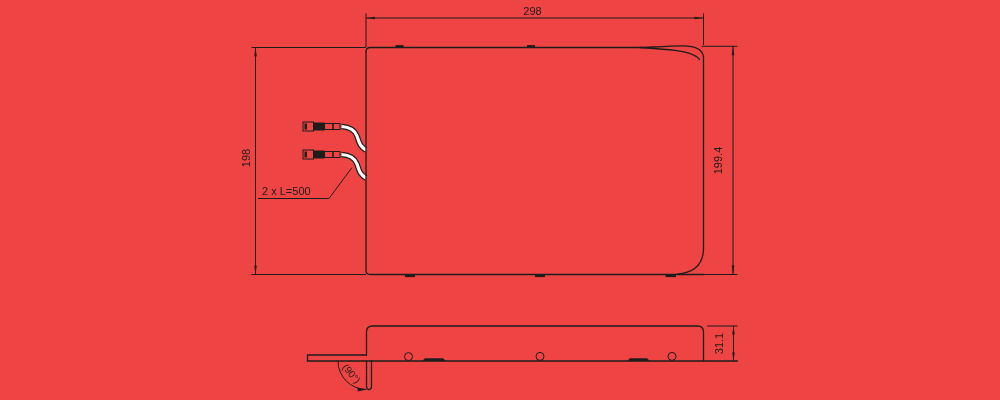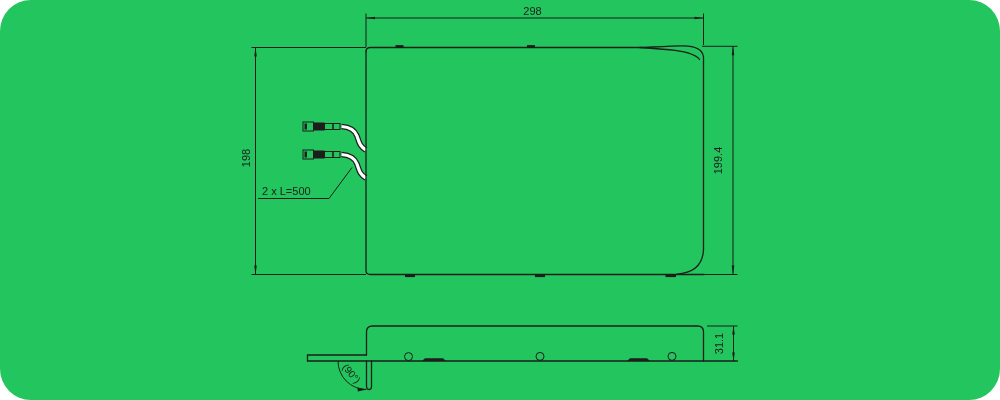--- a/index.html
+++ b/index.html
@@ -1,16 +1,16 @@
 <!DOCTYPE html>
 <html><head>
 <meta charset="utf-8">
 <style>
   html,body{margin:0;padding:0;background:#ffffff;}
-  .canvas{position:relative;width:1000px;height:400px;background:#22c55e;overflow:hidden;border-radius:31px;}
+  .canvas{position:relative;width:1000px;height:400px;background:#ef4444;overflow:hidden;}
   svg{display:block;}
   text{font-family:"Liberation Sans",sans-serif;fill:#1d1d1b;}
   .dim-text{font-size:11px;}
   .note-text{font-size:11px;}
   .angle-text{font-size:10px;}
   .outline{stroke:#1d1d1b;stroke-width:1.3;fill:none;stroke-linecap:round;}
   .thin{stroke:#1d1d1b;stroke-width:1;fill:none;}
   .fillblk{fill:#1d1d1b;stroke:none;}
   .cable-outer{stroke:#1d1d1b;stroke-width:5.6;fill:none;stroke-linecap:butt;}
   .cable-inner{stroke:#ffffff;stroke-width:3.2;fill:none;stroke-linecap:butt;}

